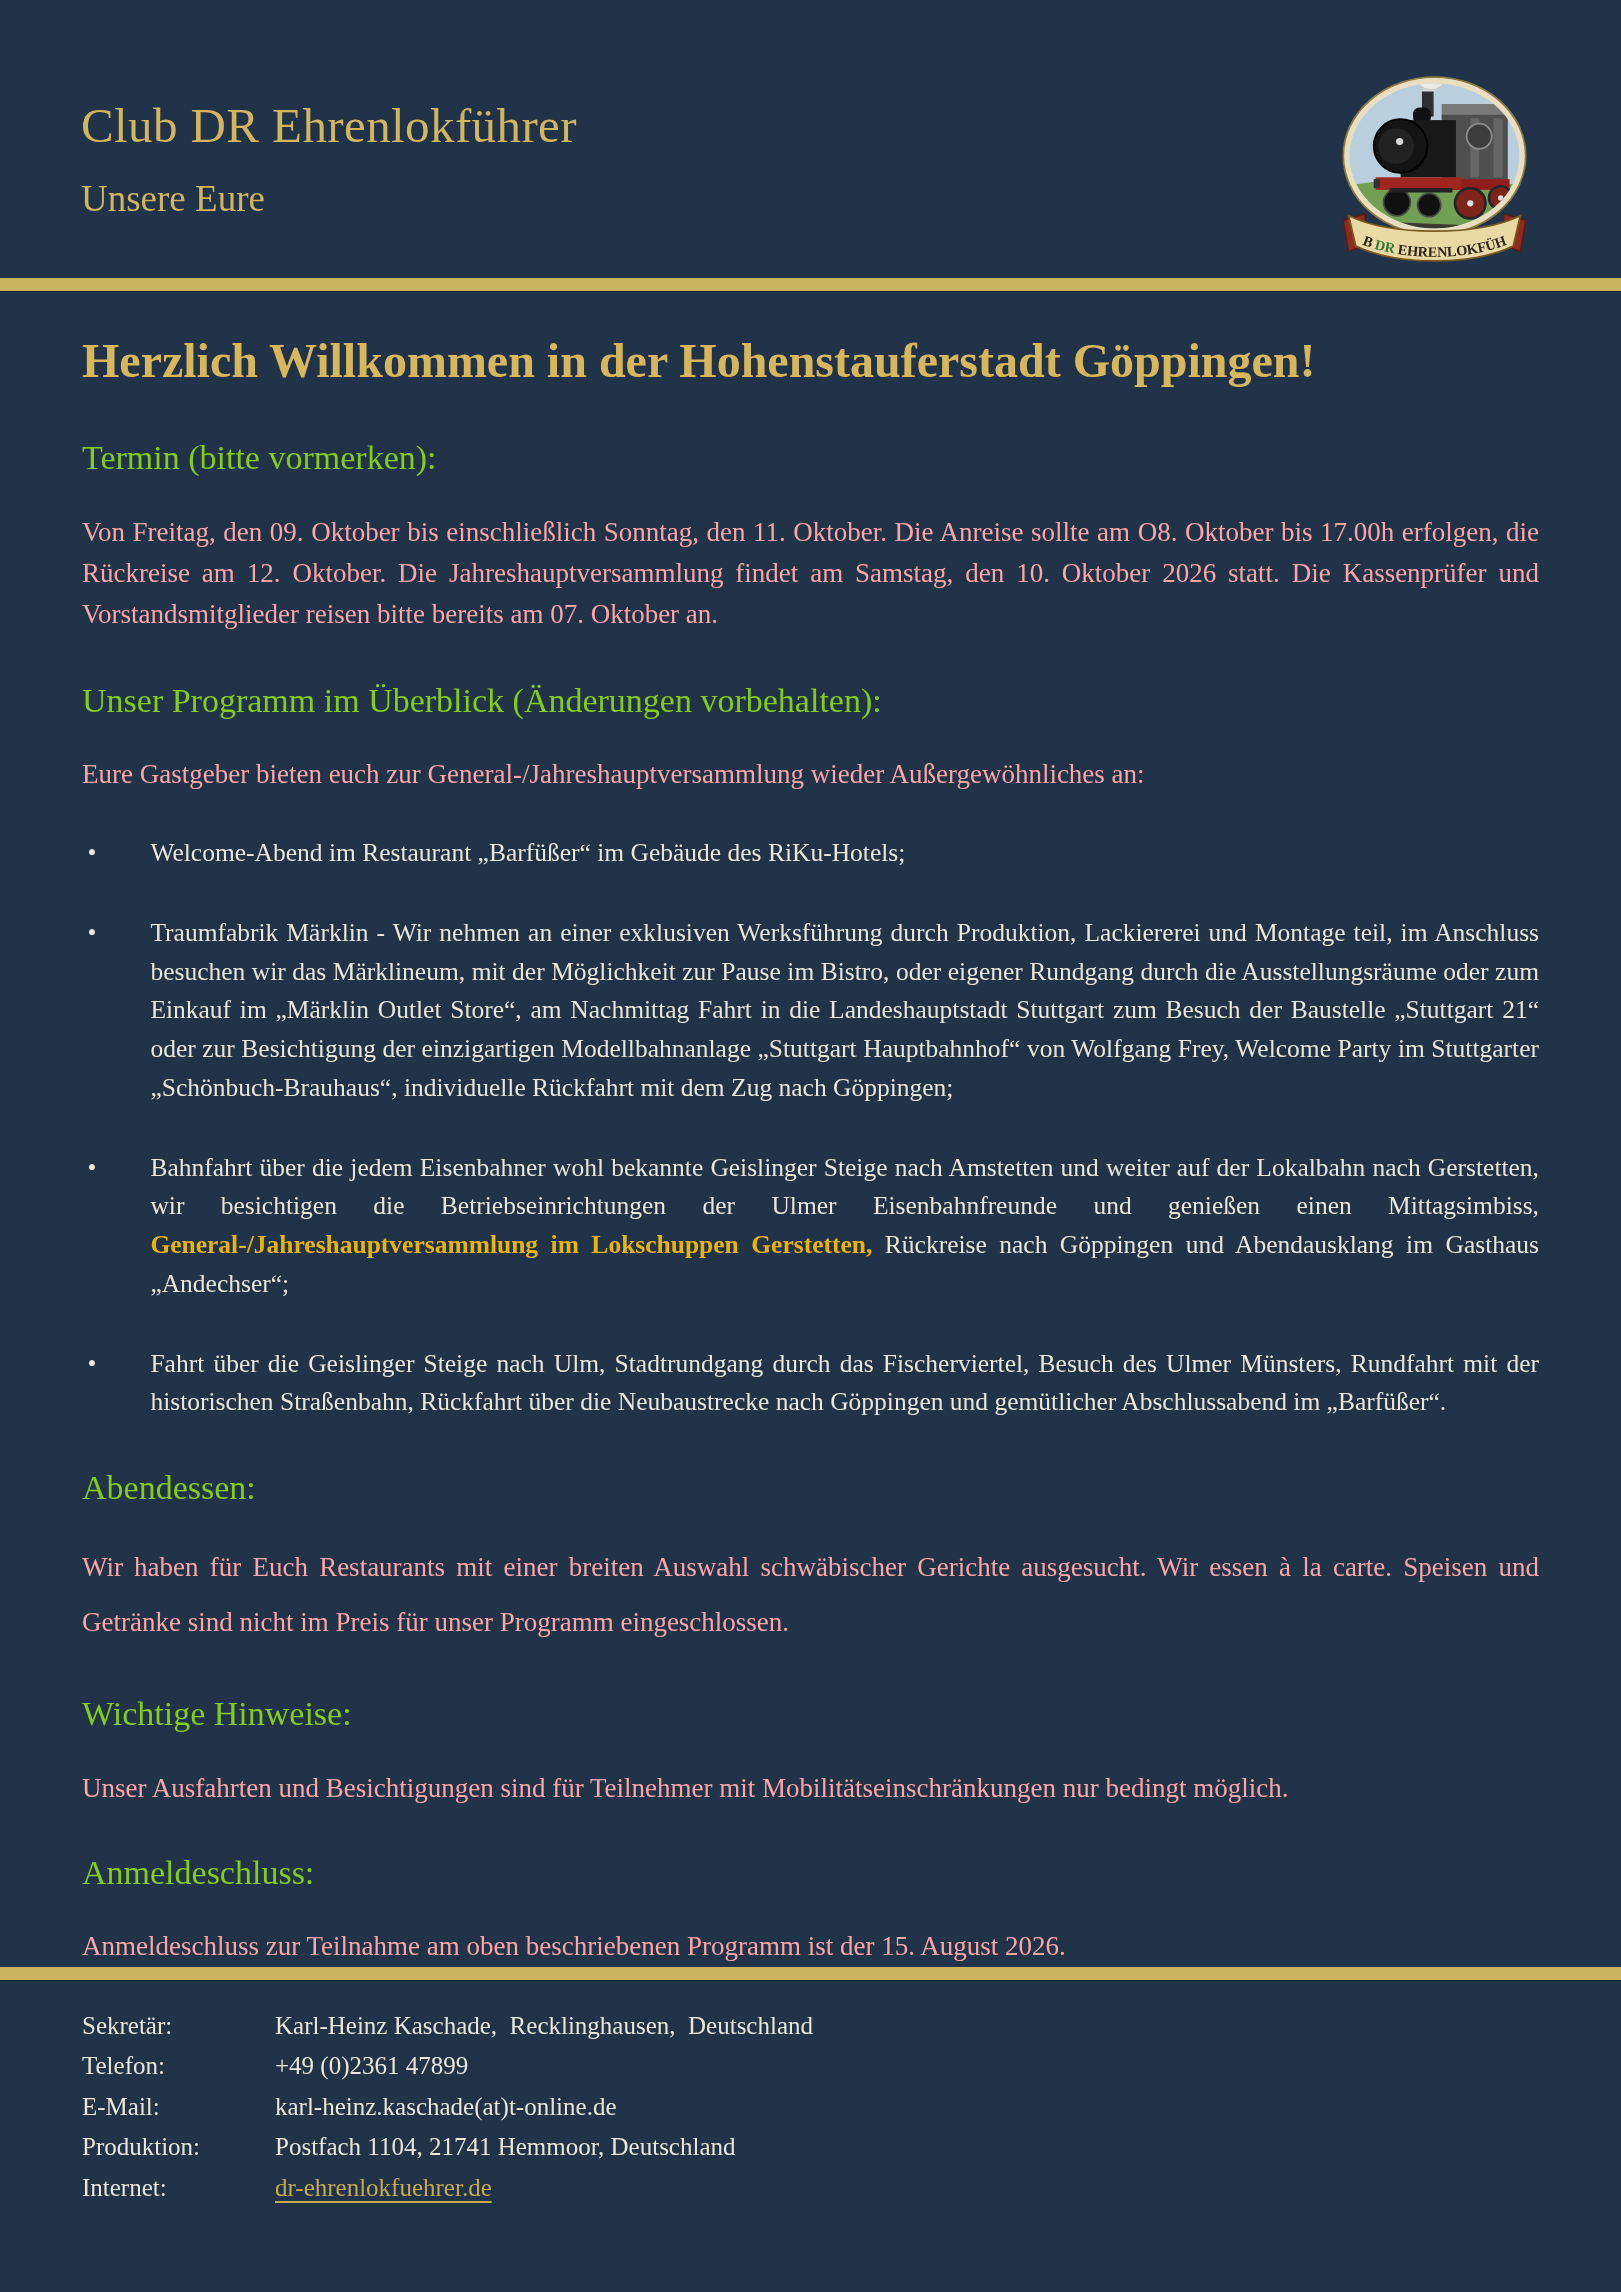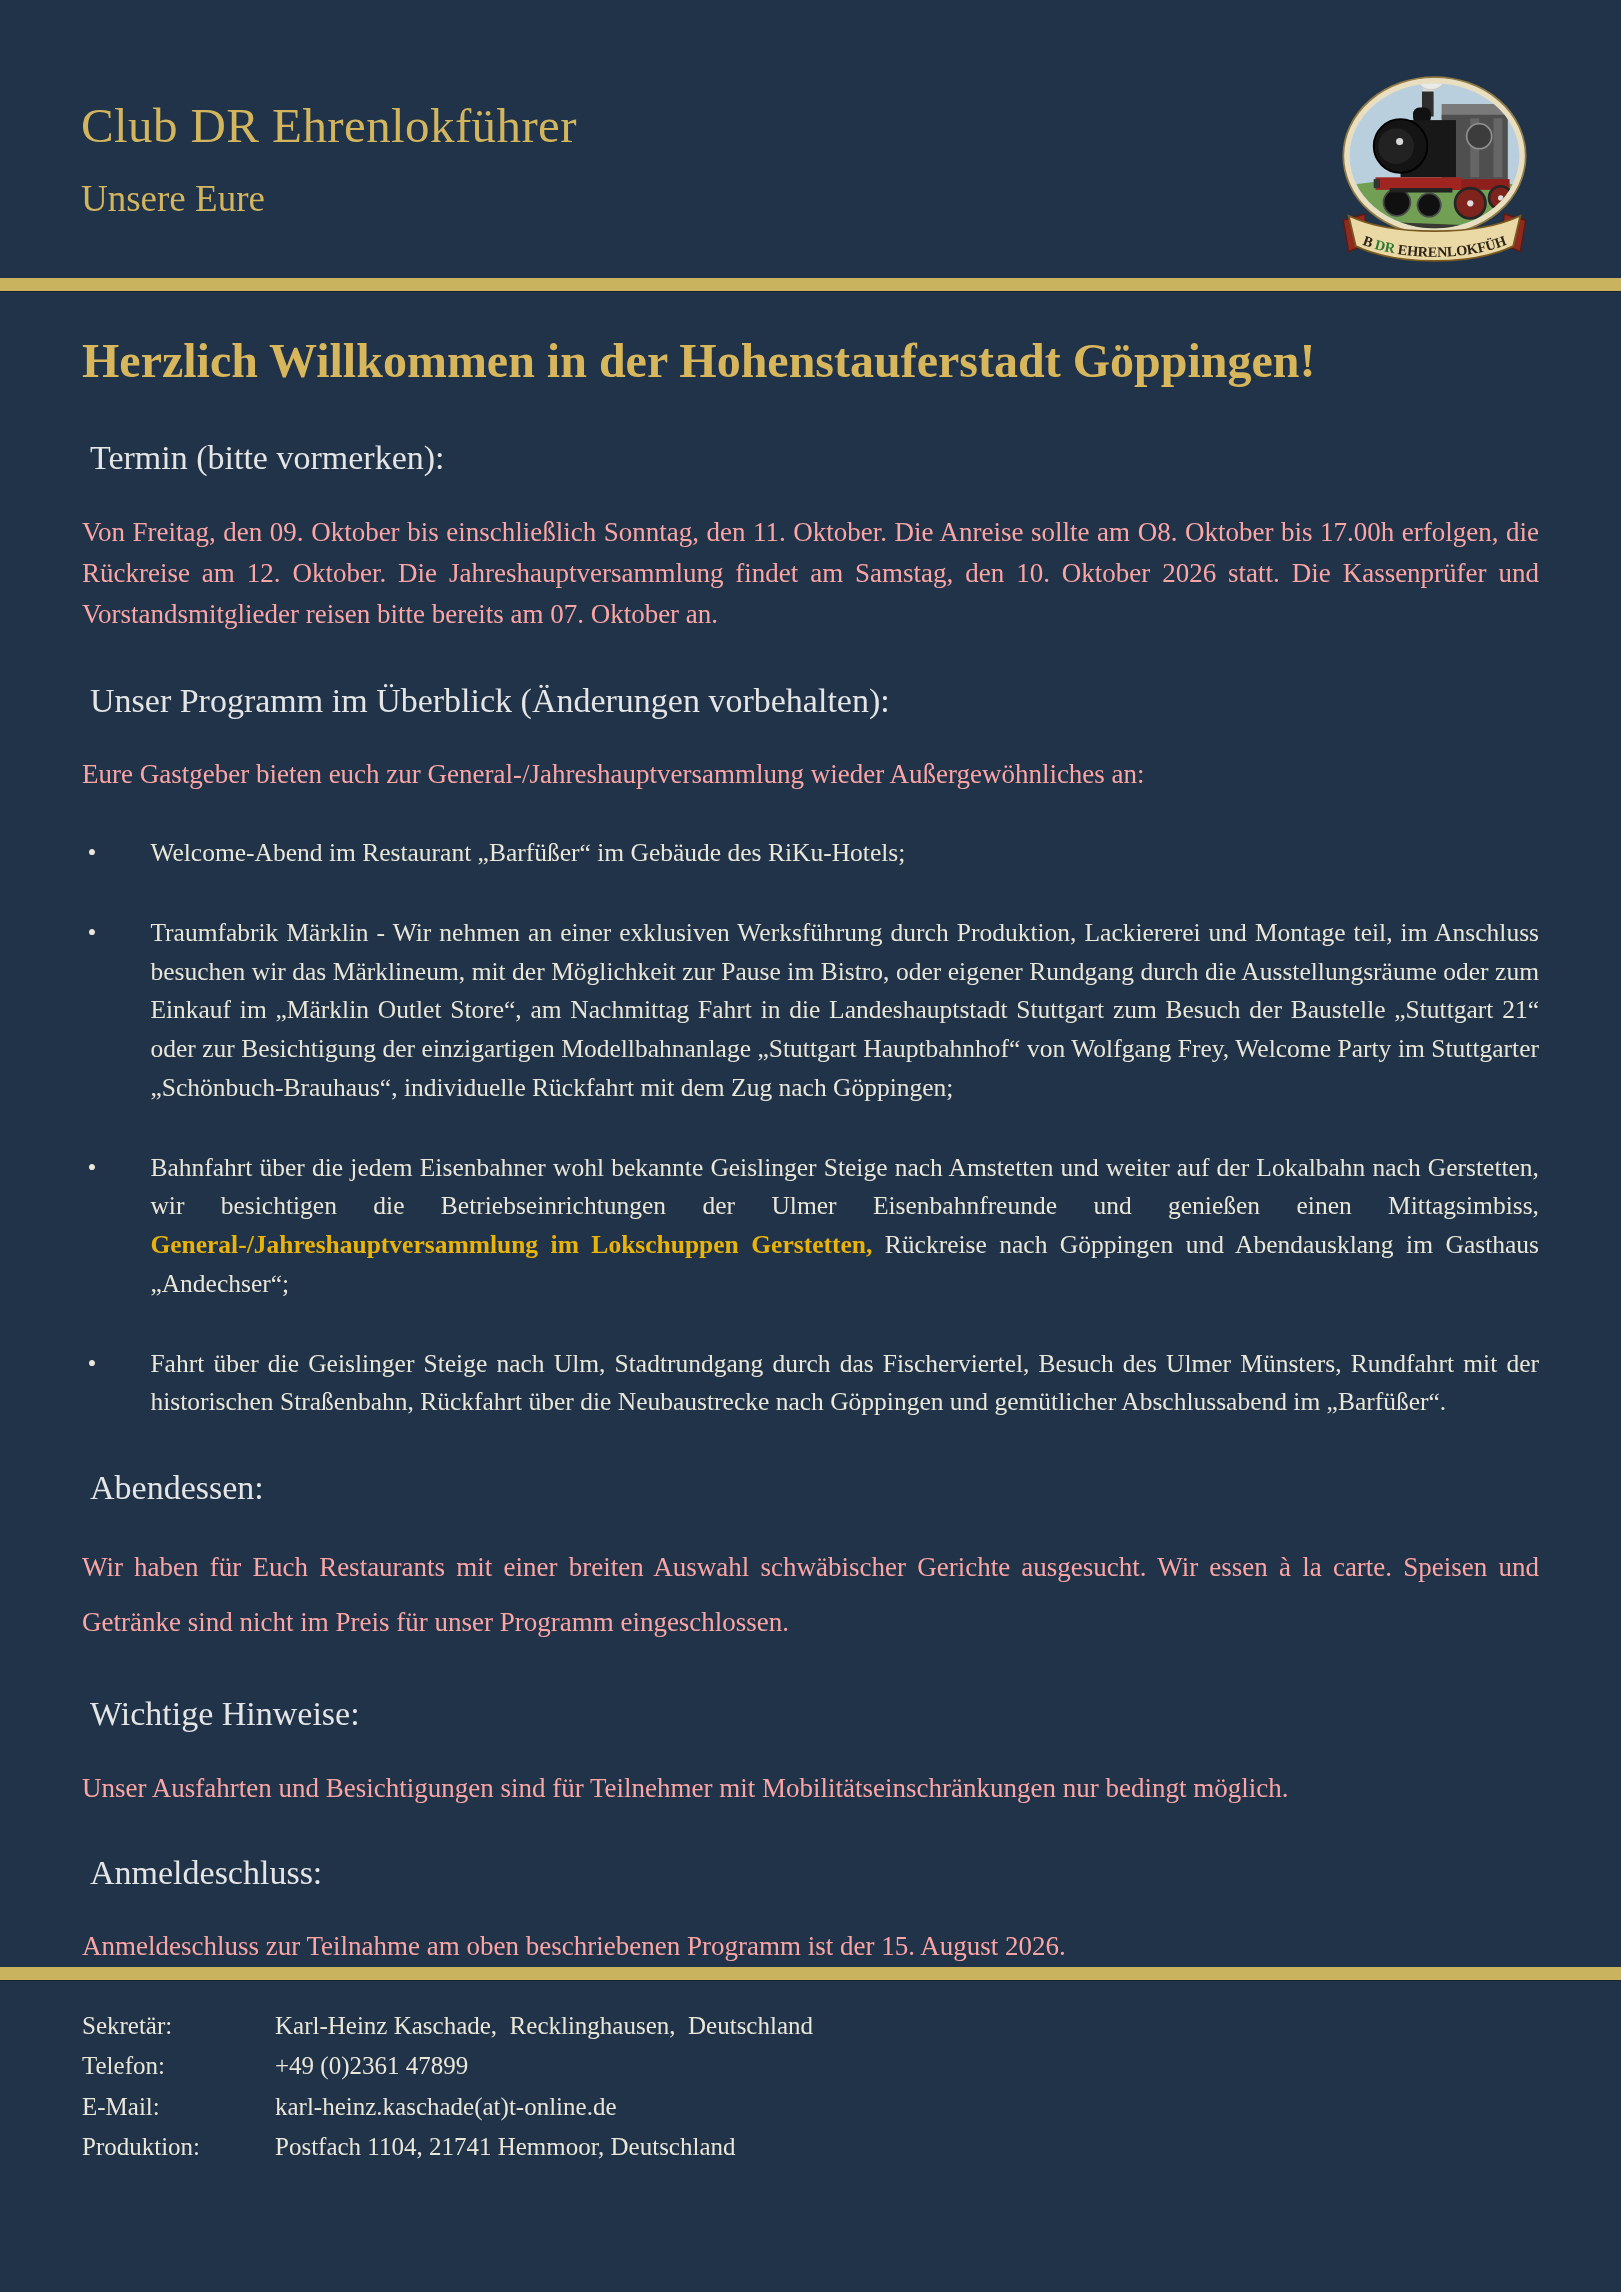--- a/index.html
+++ b/index.html
@@ -64,22 +64,22 @@
     margin: 41px 0 0 0;
     font-size: 48px;
     line-height: 1.2;
     font-weight: bold;
     color: #d8b65c;
   }
   .section-heading {
     font-size: 34px;
     line-height: 1.25;
     font-weight: normal;
-    color: #e5e5e5;
-    margin: 8px;
+    color: #84cc16;
+    margin: 0;
   }
   .h-termin        { margin-top: 48px; }
   .h-programm      { margin-top: 45px; }
   .h-abendessen    { margin-top: 45px; }
   .h-hinweise      { margin-top: 43px; }
   .h-anmeldeschluss{ margin-top: 43px; }
   .body-text {
     font-size: 27px;
     line-height: 1.52;
     text-align: justify;
@@ -268,17 +268,21 @@
         <span class="footer-value">+49 (0)2361 47899</span>
       </div>
       <div class="footer-row">
         <span class="footer-label">E-Mail:</span>
         <span class="footer-value">karl-heinz.kaschade(at)t-online.de</span>
       </div>
       <div class="footer-row">
         <span class="footer-label">Produktion:</span>
         <span class="footer-value">Postfach 1104, 21741 Hemmoor, Deutschland</span>
       </div>
+      <div class="footer-row">
+        <span class="footer-label">Internet:</span>
+        <span class="footer-value footer-link">dr-ehrenlokfuehrer.de</span>
+      </div>
     </div>
   </div>
 
 </div>
 
 
 </body></html>

